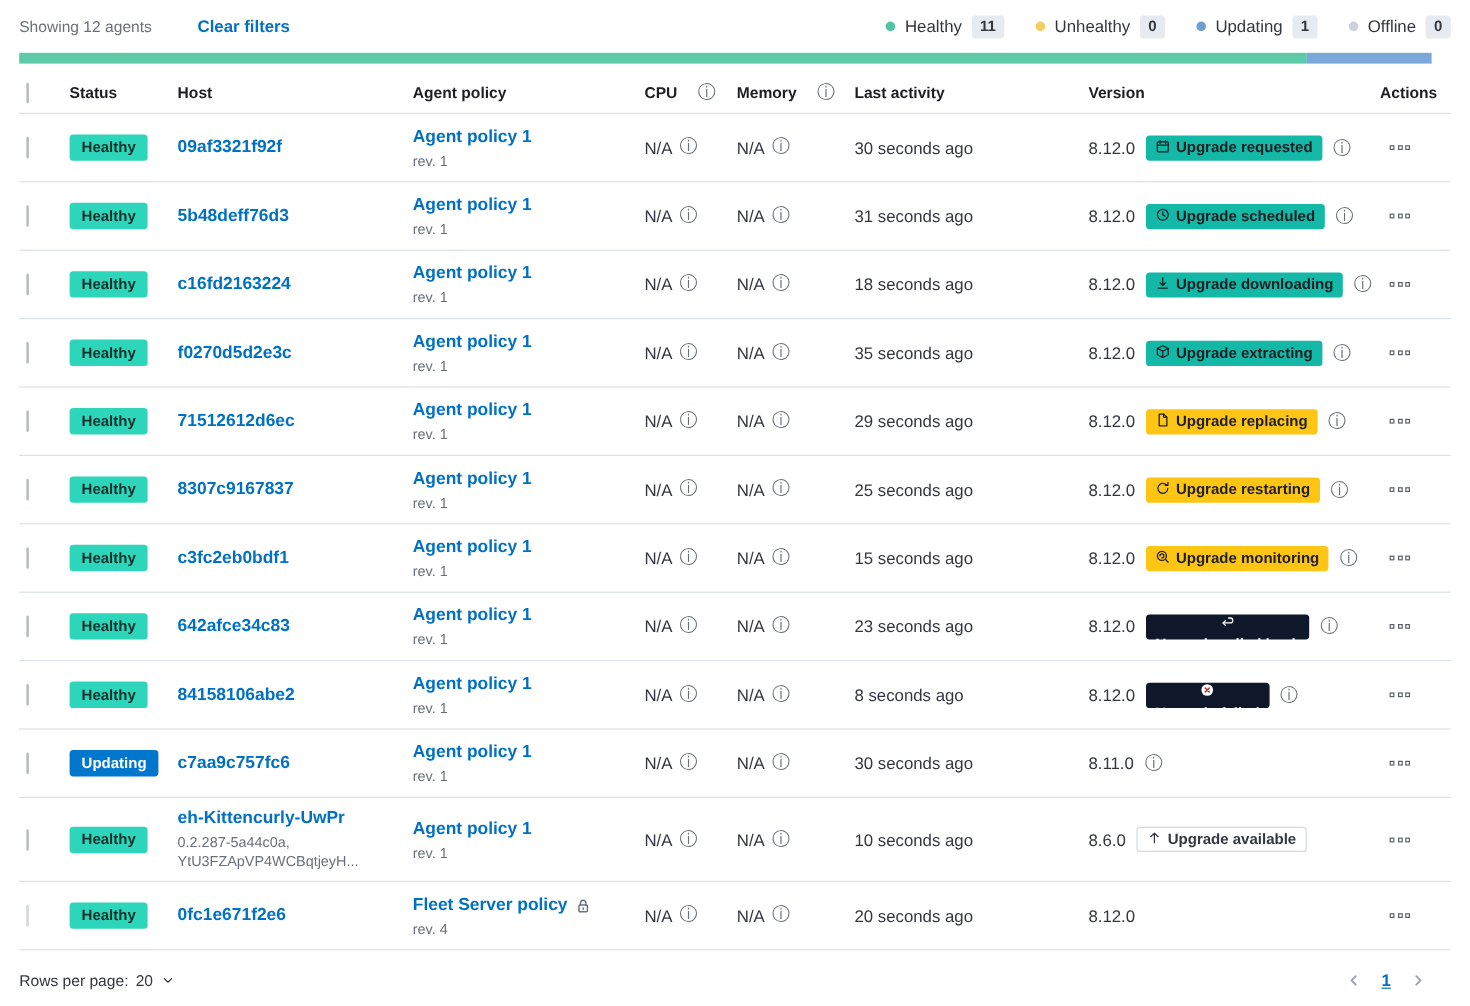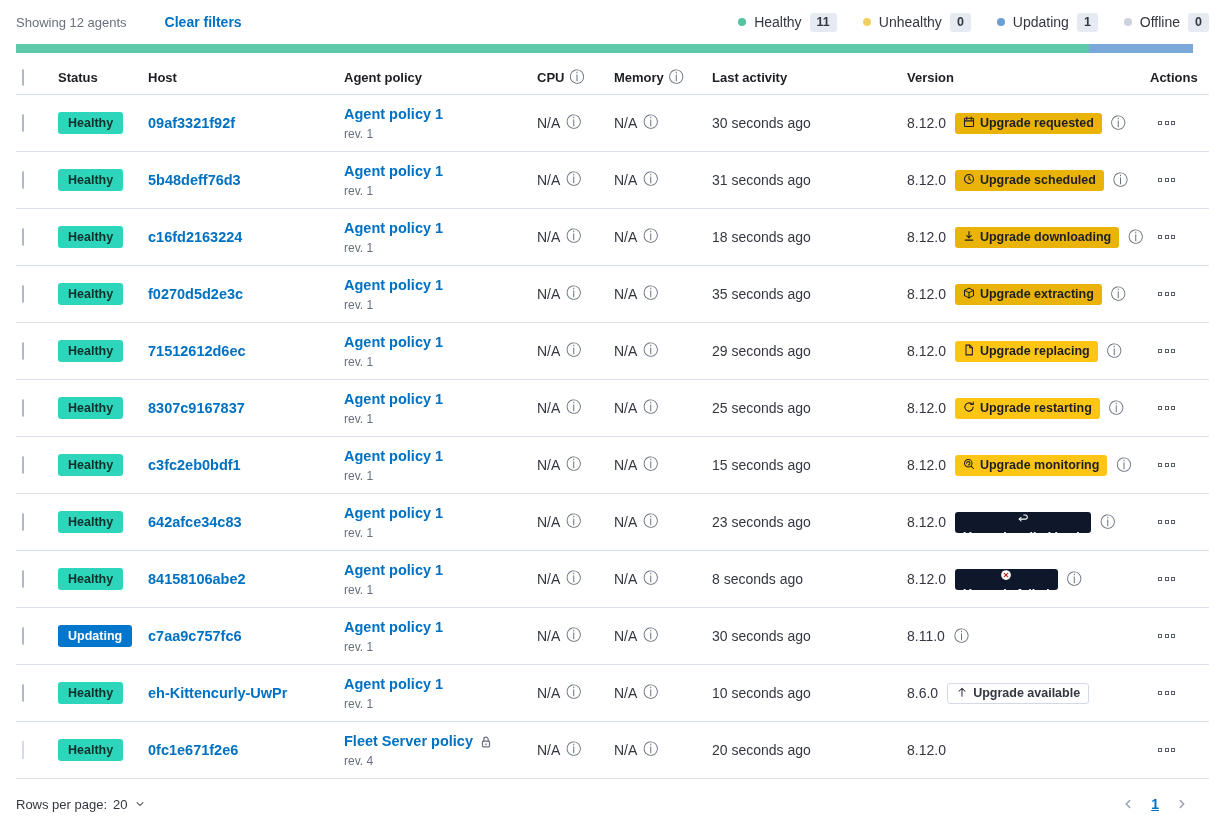--- a/index.html
+++ b/index.html
@@ -19,31 +19,31 @@
     border-radius:3px; padding:2px 7px; line-height:1.2; }
 
   
   .health-bar { display:flex; height:9px; width:1177px; margin-top:2px; }
   .health-bar span { display:block; height:100%; }
 
   
   .grid-row { display:grid; grid-template-columns:42px 90px 196px 193px 77px 98px 195px 243px 43px; align-items:center; }
   .thead { height:34px; margin-top:8px; border-bottom:1px solid #dbe1ec; font-size:13px; font-weight:700; color:#1d1e24; }
   .th-actions { text-align:right; }
-  .hdr-cell { display:flex; align-items:center; gap:5px; }
+  .hdr-cell { display:flex; align-items:center; gap:17px; }
   .row { min-height:57px; border-bottom:1px solid #dbe1ec; font-size:14px; padding:8px 0; }
   .checkbox { width:16px; height:16px; border:1px solid #b0b8c4; border-radius:4px; background:#fff; margin-left:6px; cursor:pointer; }
   .checkbox.disabled { background:#d3dae6; border-color:#d3dae6; cursor:default; }
 
   .badge { display:inline-flex; align-items:center; gap:5px; height:21px; padding:0 8px;
     border-radius:3px; font-size:12.5px; font-weight:600; line-height:1; white-space:nowrap; width:max-content; }
   .status-badge { padding:0 10px; height:22px; }
   .badge-success { background:#2dd6bb; color:#0a302b; }
   .badge-primary { background:#0077cc; color:#fff; }
-  .badge-accent  { background:#eab308; color:#1d1e24; }
+  .badge-accent  { background:#14b8a6; color:#1d1e24; }
   .badge-warning { background:#fec514; color:#1d1e24; }
   .badge-danger  { background:#0f172a; color:#fff;flex-direction:column; }
   .badge-hollow  { background:#fff; color:#343741; border:1px solid #d3dae6; }
 
   .link { color:#0071c2; text-decoration:none; cursor:pointer; }
   .host-link { font-size:14.5px; font-weight:600; line-height:1.3; }
   .host-sub { font-size:12px; color:#69707d; line-height:1.35; white-space:pre-line; margin-top:2px;
     max-width:188px; overflow:hidden; }
   .policy-link { font-size:14.5px; font-weight:600; line-height:1.3; }
   .policy-line { display:flex; align-items:center; gap:6px; }
@@ -557,20 +557,22 @@
             <span></span>
             <span></span>
           </button>
     </div>
   </div>
       <div class="grid-row row">
     <div><span class="checkbox"></span></div>
     <div><span class="badge status-badge badge-success">Healthy</span></div>
     <div>
       <a class="link host-link">eh-Kittencurly-UwPr</a>
+      <div class="host-sub">0.2.287-5a44c0a,
+YtU3FZApVP4WCBqtjeyH...</div>
     </div>
     <div>
       <div class="policy-line">
         <a class="link policy-link">Agent policy 1</a>
 
       </div>
       <div class="rev">rev. 1</div>
     </div>
     <div class="na-cell">
       <span>N/A</span>

